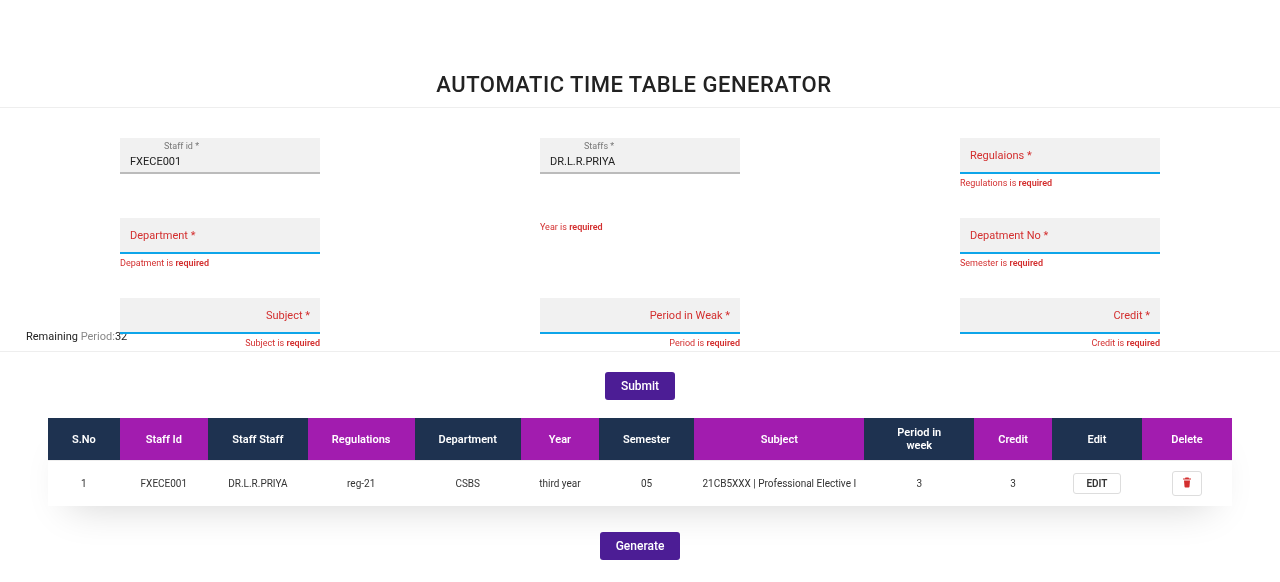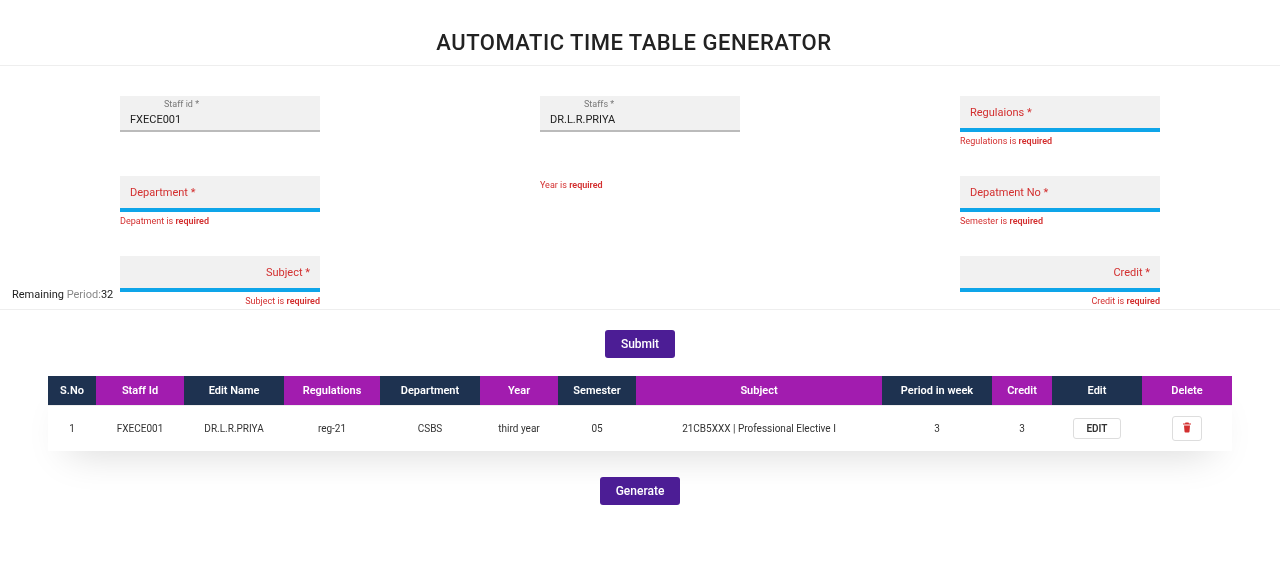--- a/index.html
+++ b/index.html
@@ -4,39 +4,40 @@
 <style>
   * { box-sizing: border-box; font-family: "Segoe UI", Roboto, Arial, sans-serif; }
   html, body { margin: 0; padding: 0; width: 1280px; height: 582px; background: #fff; color: #222; }
   .page-title {
     text-align: center;
     font-size: 22px;
     letter-spacing: 0.5px;
     padding: 30px 12px 10px 0;
     font-weight: 500;
     color: #222;
+    margin-top: 42px;
   }
   .divider { border-top: 1px solid #eee; }
   .form-section { padding: 30px 120px 0 120px; }
   .form-row { display: flex; justify-content: space-between; margin-bottom: 30px; }
   .form-group { width: 200px; position: relative; }
   .form-row .form-group { flex: 0 0 200px; }
 
   .input-wrap {
     background: #f1f1f1;
     border-bottom: 2px solid #bbb;
     height: 36px;
     display: flex;
     flex-direction: column;
     justify-content: center;
     padding: 0 10px;
     position: relative;
   }
   .input-wrap.filled { justify-content: flex-end; padding-bottom: 4px; }
-  .input-wrap.error-state { border-bottom: 4px solid #0ea5e9; }
+  .input-wrap.error-state { border-bottom: 2px solid #0ea5e9; }
   .float-label {
     position: absolute;
     top: 3px;
     left: 0;
     font-size: 9px;
     color: #777;
     margin-left: 44px;
   }
   .big-label {
     font-size: 11px;
@@ -48,21 +49,21 @@
   }
   .hint {
     font-size: 9px;
     margin-top: 4px;
     color: #d32f2f;
   }
   .hint b { font-weight: 600; }
 
   .remaining {
     font-size: 11px;
-    padding: 0 0 0 12px;
+    padding: 0 0 0 26px;
     margin-top: -18px;
     margin-bottom: 8px;
   }
   .remaining .muted { color: #888; }
 
   .bottom-section {
     padding: 20px 48px 0 48px;
   }
   .btn {
     display: inline-block;
@@ -80,21 +81,21 @@
   table {
     width: 100%;
     border-collapse: collapse;
     box-shadow: 0 20px 40px -20px rgba(0,0,0,0.18);
     background: #fff;
   }
   thead th {
     font-size: 11px;
     font-weight: 600;
     color: #fff;
-    padding: 8px 6px;
+    padding: 8px 24px;
     text-align: center;
   }
   thead th.dark { background: #1e3250; }
   thead th.green { background: #a21caf; }
   tbody td {
     font-size: 10px;
     text-align: center;
     padding: 10px 6px;
     border-top: 1px solid #eee;
     color: #333;
@@ -177,20 +178,28 @@
     </div>
   </div>
 
   <div class="form-row" style="margin-bottom:0;text-align:right;">
     <div class="form-group">
       <div class="input-wrap error-state">
         <span class="big-label">Subject *</span>
       </div>
       <div class="hint">
         <span>Subject is </span><b>required</b>
+      </div>
+    </div>
+    <div class="form-group">
+      <div class="input-wrap error-state">
+        <span class="big-label">Period in Weak *</span>
+      </div>
+      <div class="hint">
+        <span>Period is </span><b>required</b>
       </div>
     </div>
     <div class="form-group">
       <div class="input-wrap error-state">
         <span class="big-label">Credit *</span>
       </div>
       <div class="hint">
         <span>Credit is </span><b>required</b>
       </div>
     </div>
@@ -218,21 +227,21 @@
       <col>
       <col style="width:110px">
       <col style="width:60px">
       <col style="width:90px">
       <col style="width:90px">
     </colgroup>
     <thead>
       <tr>
         <th class="dark">S.No</th>
         <th class="green">Staff Id</th>
-        <th class="dark">Edit Name</th>
+        <th class="dark">Staff Staff</th>
         <th class="green">Regulations</th>
         <th class="dark">Department</th>
         <th class="green">Year</th>
         <th class="dark">Semester</th>
         <th class="green">Subject</th>
         <th class="dark">Period in week</th>
         <th class="green">Credit</th>
         <th class="dark">Edit</th>
         <th class="green">Delete</th>
       </tr>

